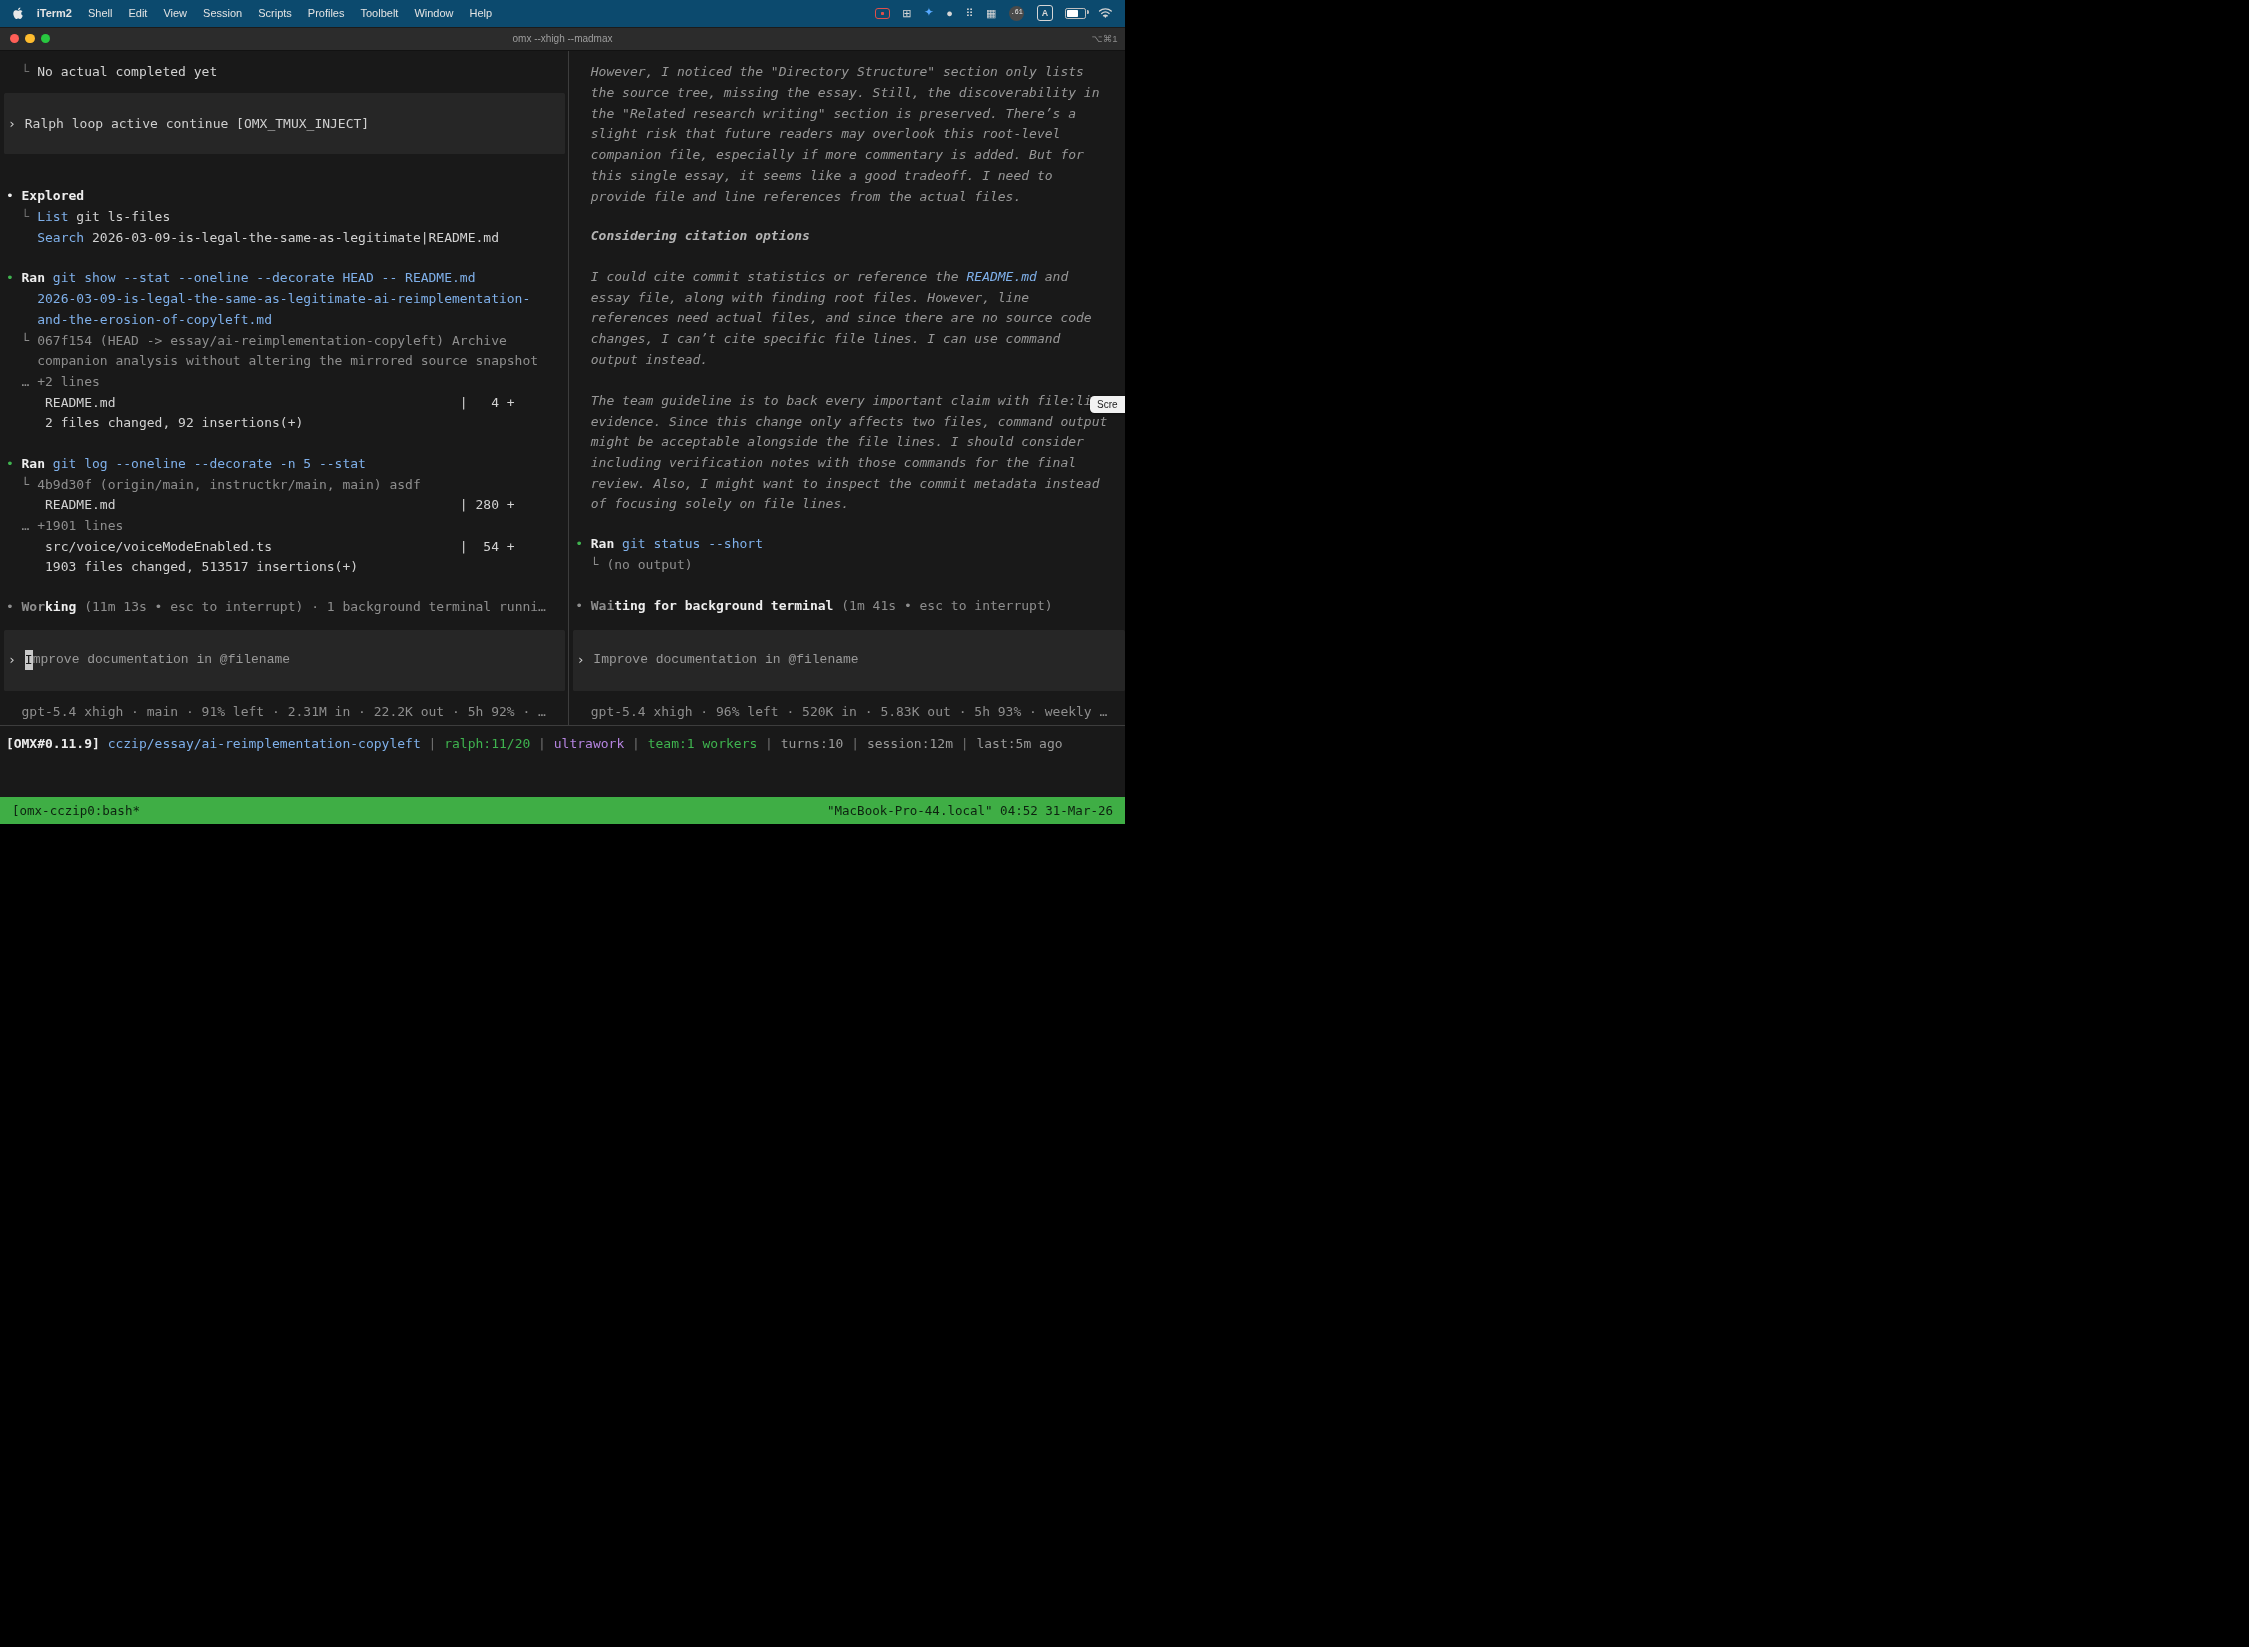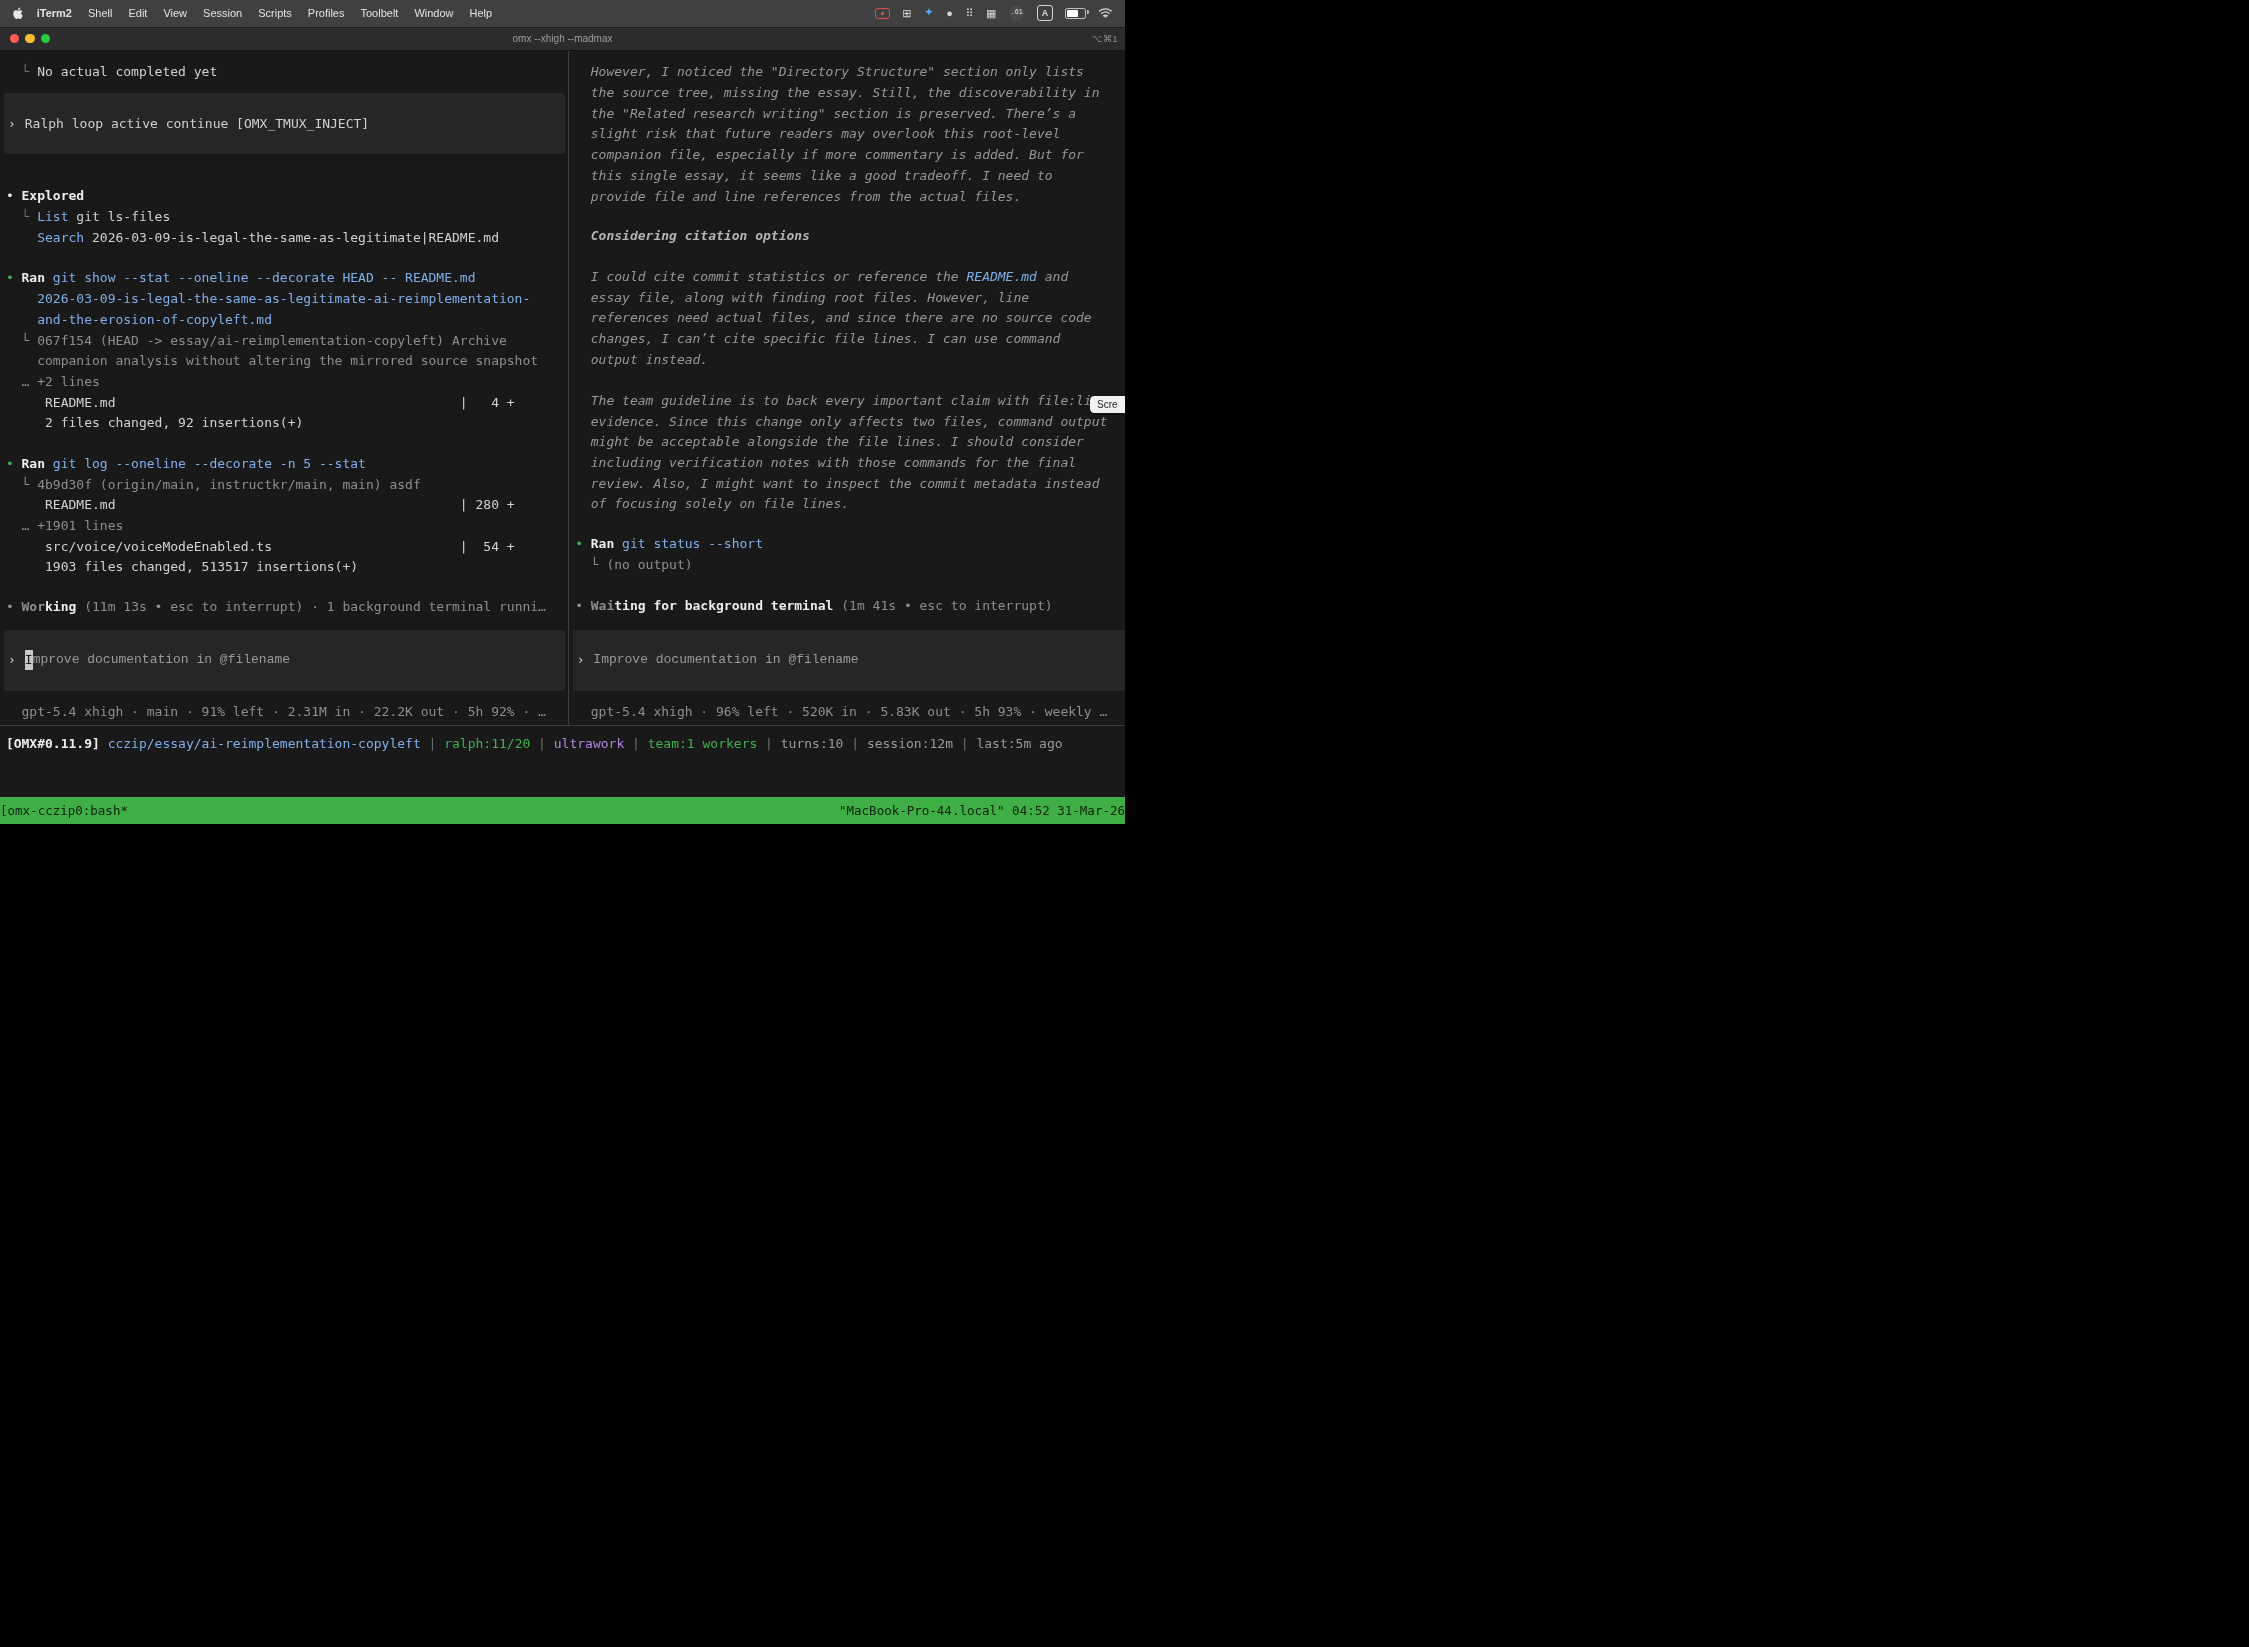--- a/index.html
+++ b/index.html
@@ -1,19 +1,19 @@
 <!DOCTYPE html>
 <html style="font-size:11.8px"><head>
 <meta charset="utf-8">
 <style>
   html,body{margin:0;padding:0;background:#000;}
   .screen{position:relative;width:1125px;height:824px;background:#191919;overflow:hidden;font-family:"DejaVu Sans Mono",monospace;}
 
   
-  .menu-bar{height:26.6px;background:#404040;border-bottom:0.7px solid #1b1b1b;display:flex;align-items:center;padding:0 11.8px;font-family:"Liberation Sans",sans-serif;font-size:11px;color:#e3e3e3;}
+  .menu-bar{height:26.6px;background:#0c4a6e;border-bottom:0.7px solid #1b1b1b;display:flex;align-items:center;padding:0 11.8px;font-family:"Liberation Sans",sans-serif;font-size:11px;color:#e3e3e3;}
   .apple-wrap{margin-right:5.9px;display:flex;align-items:center;}
   .mi{padding:0 8px;cursor:default;}
   .mi.app{font-weight:700;}
   .menu-status{margin-left:auto;display:flex;align-items:center;gap:12.5px;}
   .ic{color:#d6d6d6;font-size:11px;display:inline-flex;align-items:center;justify-content:center;line-height:1;}
   .ic.rec{width:12.5px;height:9.6px;border:1.5px solid #e0504a;border-radius:3px;position:relative;}
   .ic.rec::after{content:"";position:absolute;left:50%;top:50%;width:3.7px;height:3.7px;margin:-1.8px 0 0 -1.8px;background:#e0504a;border-radius:0.7px;}
   .ic.blue{color:#57a8ff;font-size:11.8px;}
   .ic.meter{width:15.5px;height:15.5px;border-radius:50%;background:#4a4a4a;color:#ededed;font-size:6.6px;font-family:Liberation Mono, monospace;}
   .ic.inp{width:14px;height:14px;border:1.1px solid #d6d6d6;border-radius:3px;font-size:8.9px;font-weight:bold;}
@@ -50,21 +50,21 @@
   .box .prompt{color:#d2d2d2;margin-right:8.9px;}
   .box.banner{margin:10.3px 3px 0 4.4px;color:#cfcfcf;}
   .box.input-left{margin:11.8px 3px 0 4.4px;}
   .box.input-right{margin:13.3px 0 0 3.7px;}
   .cursor{background:#c9c9c9;color:#1a1a1a;}
   .in-text{color:#9a9a9a;font-family:Liberation Mono, monospace;}
 
   .hsep{height:1.5px;background:#3d3d3d;}
   .omx-bar{margin-top:8px;padding-left:5.9px;font-size:13px;line-height:20.7px;white-space:pre;color:#9a9a9a;}
 
-  .tmux{position:absolute;left:0;right:0;bottom:0;height:26.6px;background:#3fae45;color:#0d2210;display:flex;align-items:center;justify-content:space-between;padding:0 0;font-size:12.5px;white-space:pre;}
+  .tmux{position:absolute;left:0;right:0;bottom:0;height:26.6px;background:#3fae45;color:#0d2210;display:flex;align-items:center;justify-content:space-between;padding:0 12px;font-size:12.5px;white-space:pre;}
 
   .toast{position:absolute;top:345px;right:0;background:#f2f2f2;color:#1c1c1c;font-family:"Liberation Sans",sans-serif;font-size:10px;padding:3px 7.4px 3px 6.6px;border-radius:4.4px 0 0 4.4px;box-shadow:0 0.7px 3px rgba(0,0,0,.5);z-index:5;}
 </style>
 </head>
 <body>
 
 <div class="screen">
 
   <div class="menu-bar">
     <span class="apple-wrap">

